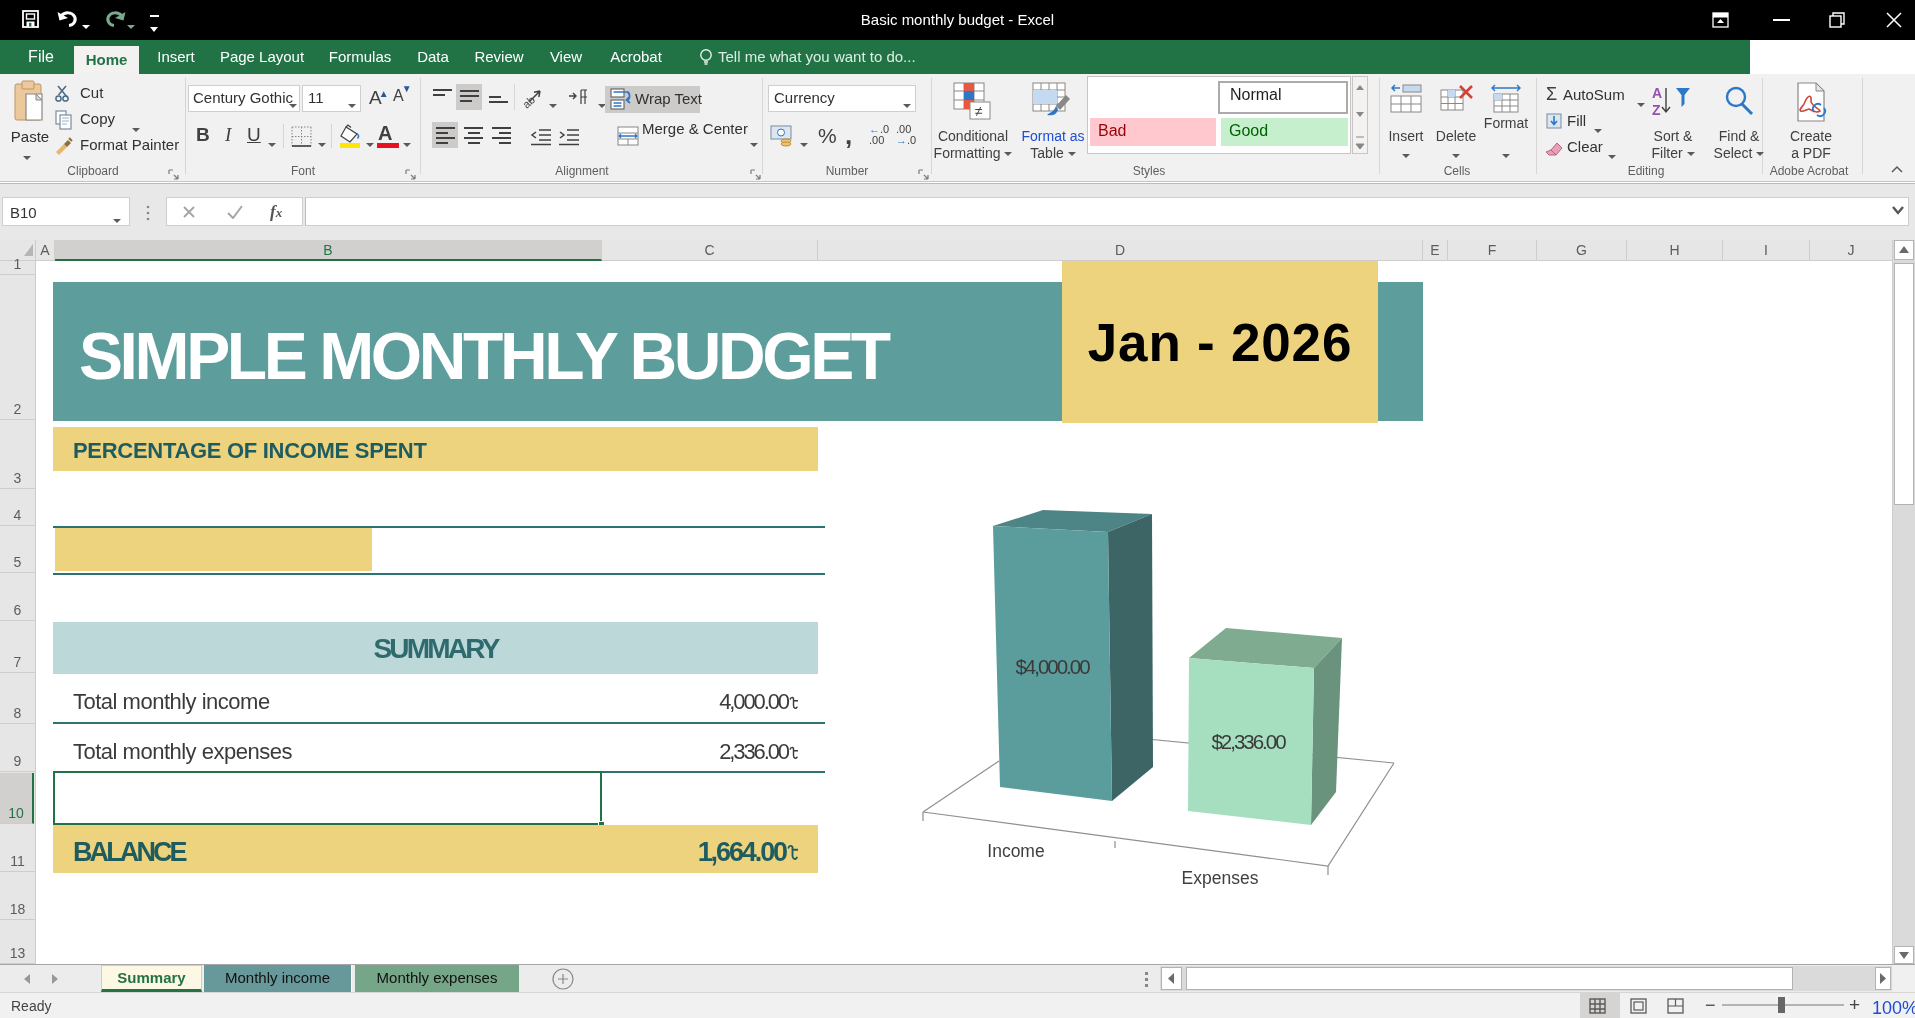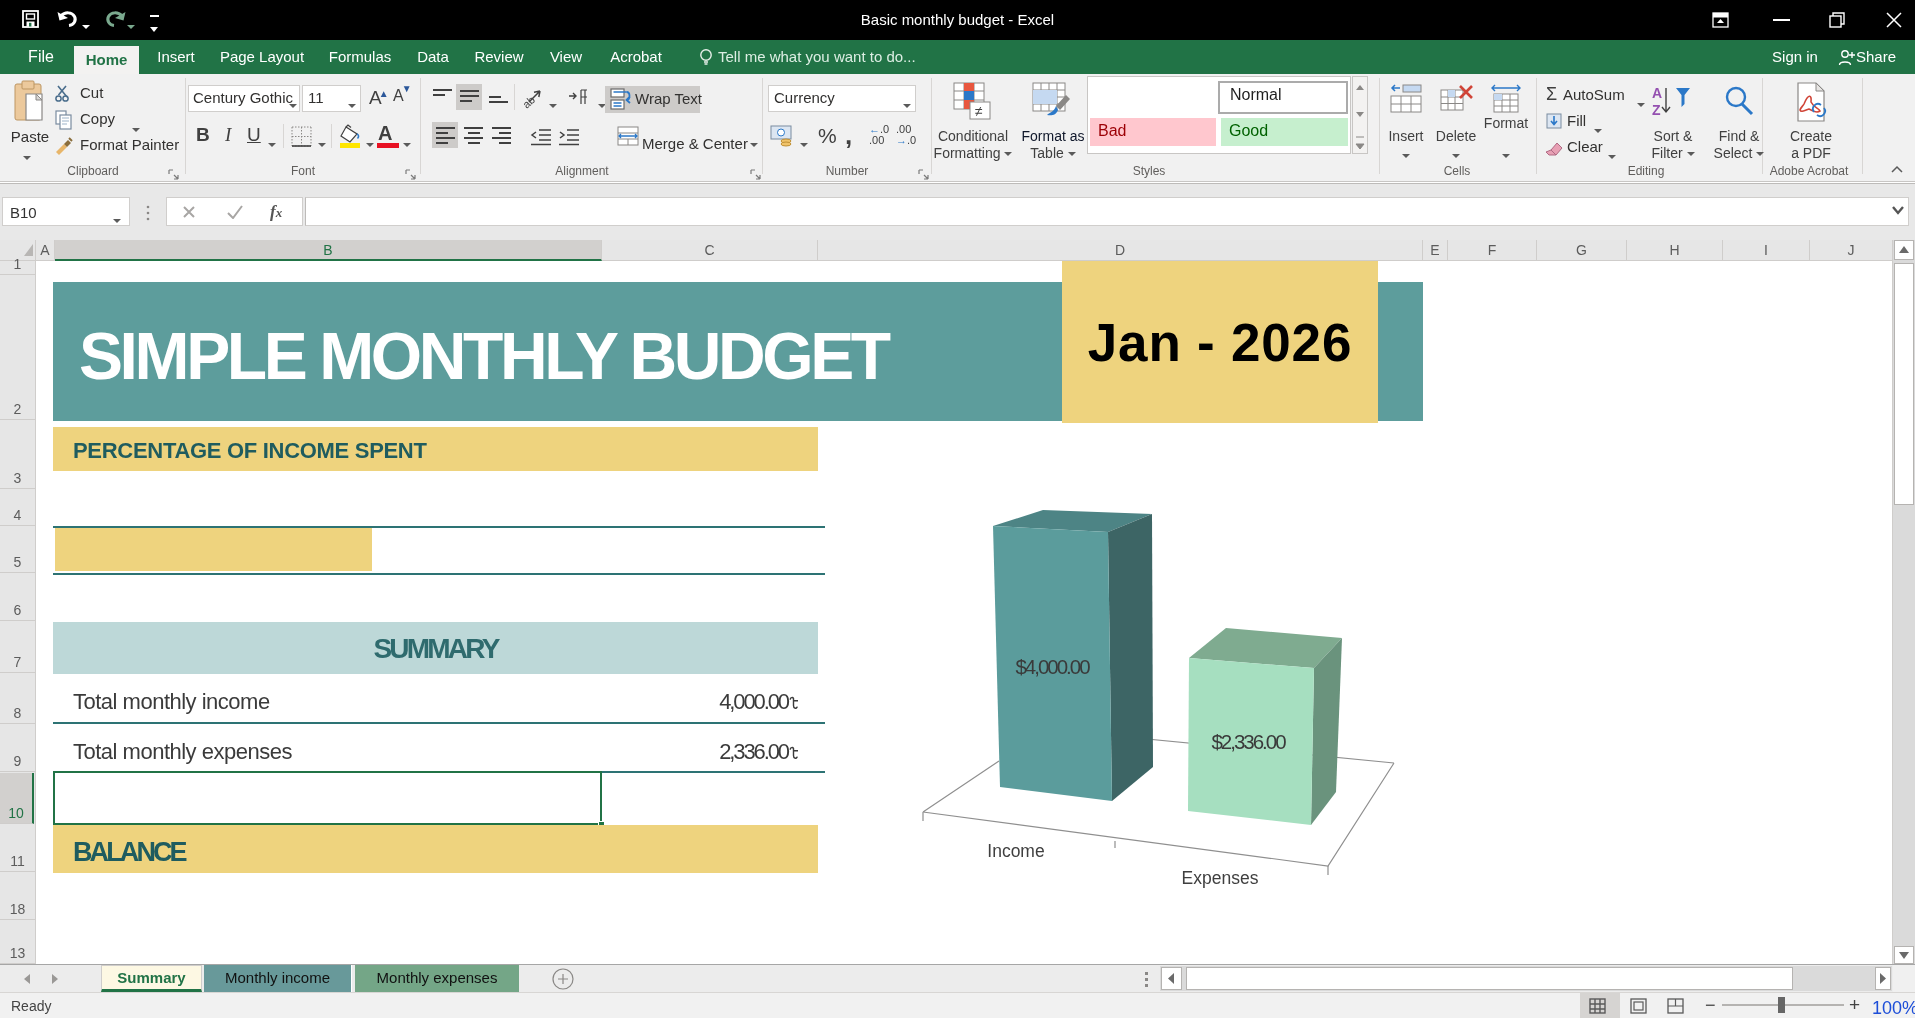--- a/index.html
+++ b/index.html
@@ -3,21 +3,21 @@
 <meta charset="utf-8">
 <style>
   * { margin:0; padding:0; box-sizing:border-box; }
   html,body { width:1915px; height:1018px; overflow:hidden; font-family:"Liberation Sans", sans-serif; }
   .abs { position:absolute; }
   #page { position:relative; width:1915px; height:1018px; background:#fff; }
   
   #titlebar { left:0; top:0; width:1915px; height:40px; background:#000000; }
   #titlebar .t { color:#fff; font-size:15px; }
   
-  #tabrow { left:0; top:40px; width:1915px; height:34px; background:#217346; }
+  #tabrow { left:0; top:40px; width:1750px; height:34px; background:#217346; }
   .mtab { position:absolute; top:0; height:34px; line-height:34px; color:#fff; font-size:15px; text-align:center; }
   
   #ribbon { left:0; top:74px; width:1915px; height:108px; background:#f1f1f1; border-bottom:1px solid #c8c6c4; }
   .gsep { position:absolute; top:4px; width:1px; height:96px; background:#d8d6d4; }
   .glabel { position:absolute; top:90px; height:18px; font-size:12px; color:#605e5c; text-align:center; width:140px; }
   .rtext { font-size:15px; color:#323130; }
   .small { font-size:12px; color:#444; }
   .carr { display:inline-block; width:0; height:0; border-left:4px solid transparent; border-right:4px solid transparent; border-top:4px solid #5a5a5a; vertical-align:middle; }
   
   #fbar { left:0; top:183px; width:1915px; height:57px; background:#e8e8e8; border-top:1px solid #bdbbb9;}
@@ -204,21 +204,21 @@
       <rect x="1" y="12" width="13" height="9" fill="#fff" stroke="#6a6a6a" stroke-width="1.2"></rect>
       <path d="M3.5 4 h13 M3.5 15 h8 M3.5 18 h8" stroke="#2b78c8" stroke-width="1.6"></path>
       <path d="M16.5 4 c4 0 4 8 0 8 m3.5 -3.5 l-3.5 3.5 l3.5 3" stroke="#2b78c8" stroke-width="1.8" fill="none"></path>
     </svg>
     <div class="abs rtext" style="left:635px;top:16px;">Wrap Text</div>
     <svg class="abs" style="left:617px;top:52px" width="22" height="20" viewBox="0 0 22 20">
       <rect x="1" y="1" width="20" height="18" fill="#fff" stroke="#8a8886"></rect>
       <path d="M1 7 h20 M1 13 h20 M11 13 v6" stroke="#8a8886" stroke-width="1"></path>
       <path d="M4 10 l-2 0 m16 0 l2 0 M4 8 l-2 2 l2 2 M18 8 l2 2 l-2 2 M4 10 h14" stroke="#2b78c8" stroke-width="1.3" fill="none"></path>
     </svg>
-    <div class="abs rtext" style="left:642px;top:61px;">Merge &amp; Center</div>
+    <div class="abs rtext" style="left:642px;top:46px;">Merge &amp; Center</div>
     <div class="abs" style="left:750px;top:61px;"><div class="carr"></div></div>
     <svg class="abs" style="left:530px;top:54px" width="22" height="18" viewBox="0 0 22 18">
         <path d="M9 2 h12 M9 7 h12 M9 12 h12 M1 16.5 h20 M6 4 l-4 3 l4 3" stroke="#404040" stroke-width="1.5" fill="none"></path>
       </svg>
     <svg class="abs" style="left:558px;top:54px" width="22" height="18" viewBox="0 0 22 18">
         <path d="M9 2 h12 M9 7 h12 M9 12 h12 M1 16.5 h20 M2 4 l4 3 l-4 3" stroke="#404040" stroke-width="1.5" fill="none"></path>
       </svg>
     <div class="abs" style="left:432px;top:48px;width:26px;height:26px;background:#cdcbc9;"></div>
     <svg class="abs" style="left:435px;top:52px" width="21" height="18" viewBox="0 0 21 18">
         <path d="M1 2 h19 M1 7 h12 M1 12 h19 M1 17 h12" stroke="#404040" stroke-width="2"></path>
@@ -262,21 +262,21 @@
     </svg>
     <div class="abs small" style="left:930px;top:54px;width:86px;text-align:center;font-size:14px;color:#404040;">Conditional</div>
     <div class="abs small" style="left:930px;top:71px;width:86px;text-align:center;font-size:14px;color:#404040;">Formatting <span class="carr" style="border-top-color:#5a5a5a"></span></div>
     <svg class="abs" style="left:1032px;top:8px" width="42" height="40" viewBox="0 0 42 40">
       <rect x="1" y="1" width="32" height="28" fill="#fff" stroke="#8a8886"></rect>
       <path d="M1 8 h32 M1 15 h32 M1 22 h32 M9 1 v28 M17 1 v28 M25 1 v28" stroke="#8a8886" stroke-width="1"></path>
       <rect x="1" y="8" width="24" height="14" fill="#c5d9f1"></rect>
       <path d="M24 24 L34 13 L38 17 L28 28 Z" fill="#8a8886"></path>
       <path d="M24 24 c-2 6 -6 6 -9 9 c5 1 9 0 11 -5 z" fill="#2b78c8"></path>
     </svg>
-    <div class="abs small" style="left:1010px;top:54px;width:86px;text-align:center;font-size:14px;color:#0f172a;">Format as</div>
+    <div class="abs small" style="left:1010px;top:54px;width:86px;text-align:center;font-size:14px;color:#1d4ed8;">Format as</div>
     <div class="abs small" style="left:1010px;top:71px;width:86px;text-align:center;font-size:14px;color:#404040;">Table <span class="carr" style="border-top-color:#5a5a5a"></span></div>
 
     <div class="abs" style="left:1087px;top:2px;width:264px;height:78px;background:#fff;border:1px solid #c8c6c4;"></div>
     <div class="abs" style="left:1218px;top:7px;width:130px;height:33px;border:2px solid #ababab;background:#fff;"></div>
     <div class="abs" style="left:1230px;top:12px;font-size:16px;color:#1f1f1f;">Normal</div>
     <div class="abs" style="left:1090px;top:44px;width:126px;height:28px;background:#ffc7ce;"></div>
     <div class="abs" style="left:1098px;top:48px;font-size:16px;color:#9c0006;">Bad</div>
     <div class="abs" style="left:1221px;top:44px;width:127px;height:28px;background:#c6efce;"></div>
     <div class="abs" style="left:1229px;top:48px;font-size:16px;color:#006100;">Good</div>
     <div class="abs" style="left:1352px;top:2px;width:16px;height:78px;background:#f3f2f1;border:1px solid #c8c6c4;">
@@ -448,20 +448,23 @@
     <div class="abs" style="left:0px;top:478px;width:762px;text-align:right;font-size:22px;color:#3b3b3b;"><span style="letter-spacing:-2.1px;">2,336.00</span><svg width="9" height="14" viewBox="0 0 14 20" style="margin-left:1px;vertical-align:-1px;">
           <path d="M2 4 C2 1.5 6 0.5 7 3 L7 14 C7 18.5 11 19.5 12.5 16.5 M7.5 6.5 L13.5 6.5" fill="none" stroke="#3b3b3b" stroke-width="2.2" stroke-linecap="round"></path>
         </svg></div>
     <div class="abs" style="left:17px;top:510px;width:772px;height:2px;background:#2d7374;"></div>
 
     <div class="abs" style="left:17px;top:510px;width:549px;height:54px;border:2px solid #217346;background:#fff;"></div>
     <div class="abs" style="left:562px;top:560px;width:7px;height:7px;background:#217346;border:1px solid #fff;"></div>
 
     <div class="abs" style="left:17px;top:564px;width:765px;height:48px;background:#eed37e;"></div>
     <div class="abs tealtxt" style="left:37px;top:576px;font-size:27px;font-weight:bold;letter-spacing:-2.9px;">BALANCE</div>
+    <div class="abs tealtxt" style="left:0px;top:576px;width:762px;text-align:right;font-size:27px;font-weight:bold;"><span style="letter-spacing:-2.1px;">1,664.00</span><svg width="11" height="17" viewBox="0 0 14 20" style="margin-left:1px;vertical-align:0px;">
+          <path d="M2 4 C2 1.5 6 0.5 7 3 L7 14 C7 18.5 11 19.5 12.5 16.5 M7.5 6.5 L13.5 6.5" fill="none" stroke="#1f5c5f" stroke-width="2.4" stroke-linecap="round"></path>
+        </svg></div>
 
     <svg class="abs" style="left:850px;top:230px" width="600" height="660" viewBox="0 0 600 660">
 
       <path d="M37,321 L442,375 L508,272 M37,321 L113,270 M230,245 L508,272" fill="none" stroke="#8f8f8f" stroke-width="1.2"></path>
       <path d="M37,321 L37,330 M229,350 L229,357 M442,375 L442,384" stroke="#8f8f8f" stroke-width="1.2" fill="none"></path>
 
       <polygon points="107,35 157,19 266,23 222,41" fill="#4d8485"></polygon>
       <polygon points="222,41 266,23 267,276 226,310" fill="#3d6565"></polygon>
       <polygon points="107,35 222,41 226,310 114,296" fill="#5b9c9c"></polygon>
 

